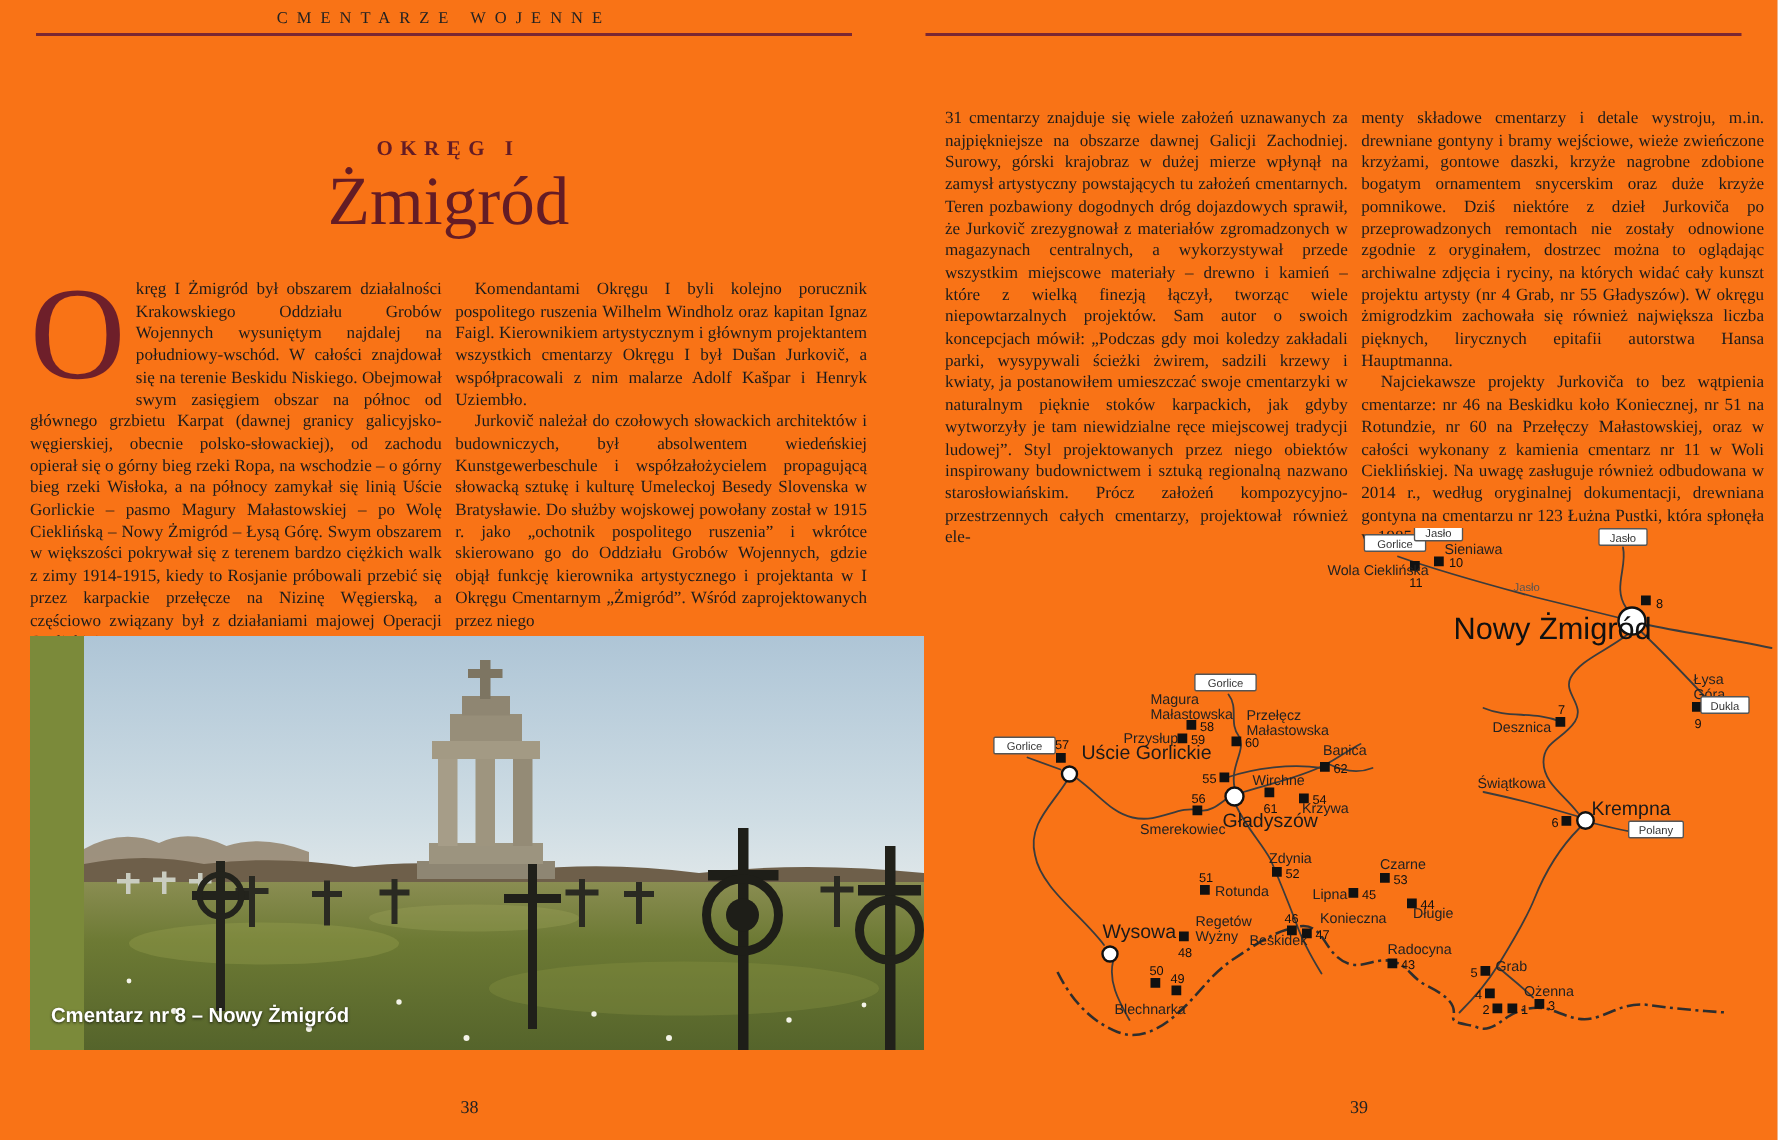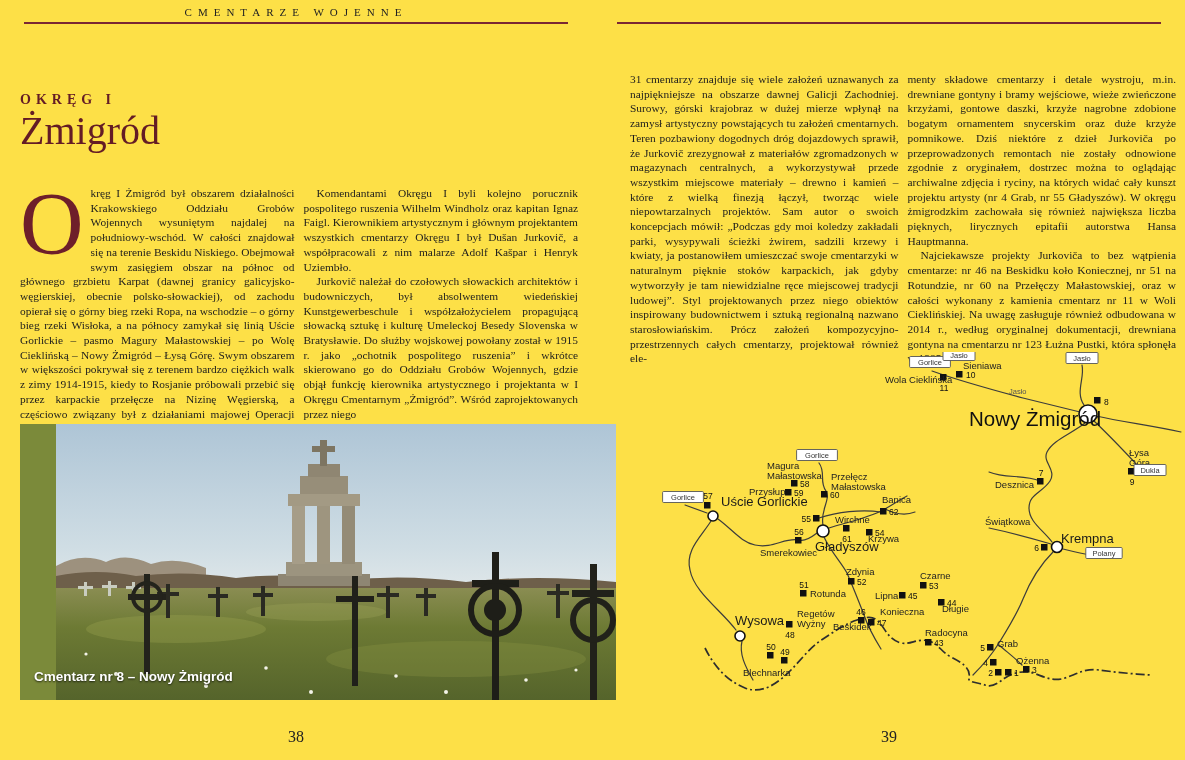--- a/index.html
+++ b/index.html
@@ -1,44 +1,44 @@
 <!DOCTYPE html>
 <html><head>
 <meta charset="utf-8">
 <style>
   html,body{margin:0;padding:0;background:#e8e8e6;}
-  #spread{position:relative;width:1185px;height:760px;background:#fde047;overflow:hidden;
+  #spread{position:relative;width:1185px;height:760px;background:#f97316;overflow:hidden;
           font-family:"Liberation Serif", serif;color:#1c1c1c;}
   .page{position:absolute;top:0;height:760px;}
   #page-left{left:0;width:592px;}
   #page-right{left:593px;width:592px;}
 
   .running-head{position:absolute;top:6px;left:4%;width:92%;text-align:center;
     font-size:11px;letter-spacing:6px;color:#222;}
   .head-rule{position:absolute;top:22px;left:4%;width:92%;border-bottom:2px solid #7a2733;}
 
-  .title-block{position:absolute;top:92px;left:20px;width:558px;text-align:left;color:#641c25;}
+  .title-block{position:absolute;top:92px;left:20px;width:558px;text-align:center;color:#641c25;}
   .kicker{font-size:14px;font-weight:bold;letter-spacing:5px;}
-  .big-title{font-size:40px;margin-top:2px;line-height:1.05;}
+  .big-title{font-size:46px;margin-top:2px;line-height:1.05;}
 
   .cols{position:absolute;display:flex;gap:9px;}
   #left-cols{top:186px;left:20px;width:558px;}
   #right-cols{top:72px;left:37px;width:546px;}
   .col{width:50%;text-align:justify;font-size:11.4px;line-height:14.7px;}
   .col p{margin:0;}
   .col p.indent{text-indent:13px;}
   .dropcap{float:left;font-size:88px;line-height:72px;padding:2px 7px 0 0;color:#6e1f2a;font-weight:normal;}
 
   #photo{position:absolute;left:20px;top:424px;width:560px;height:276px;background:#7b8a3a;padding-left:36px;}
   #photo svg{display:block;}
   #photo-caption{position:absolute;left:14px;bottom:16px;color:#fff;
     font-family:"Liberation Sans",sans-serif;font-weight:bold;font-size:13.5px;
     text-shadow:0 1px 2px rgba(0,0,0,.7);}
 
-  .pageno{position:absolute;bottom:14px;width:100%;text-align:center;font-size:16px;color:#222;}
+  .pageno{position:absolute;bottom:14px;width:100%;text-align:center;font-size:12px;color:#222;padding-left:17px;}
 
   #map-wrap{position:absolute;left:40px;top:352px;width:550px;height:382px;}
   .ml-xs{font-size:7.5px;fill:#555;font-family:"Liberation Sans",sans-serif;}
   .ml-md{font-size:9.5px;fill:#222;font-family:"Liberation Sans",sans-serif;}
   .ml-lg{font-size:13px;fill:#1a1a1a;font-family:"Liberation Sans",sans-serif;}
   .ml-xl{font-size:20.5px;fill:#111;font-family:"Liberation Sans",sans-serif;}
   .mnum{font-size:8.5px;fill:#111;font-family:"Liberation Sans",sans-serif;}
   .msign{font-size:7.5px;fill:#333;font-family:"Liberation Sans",sans-serif;}
 </style>
 </head>

